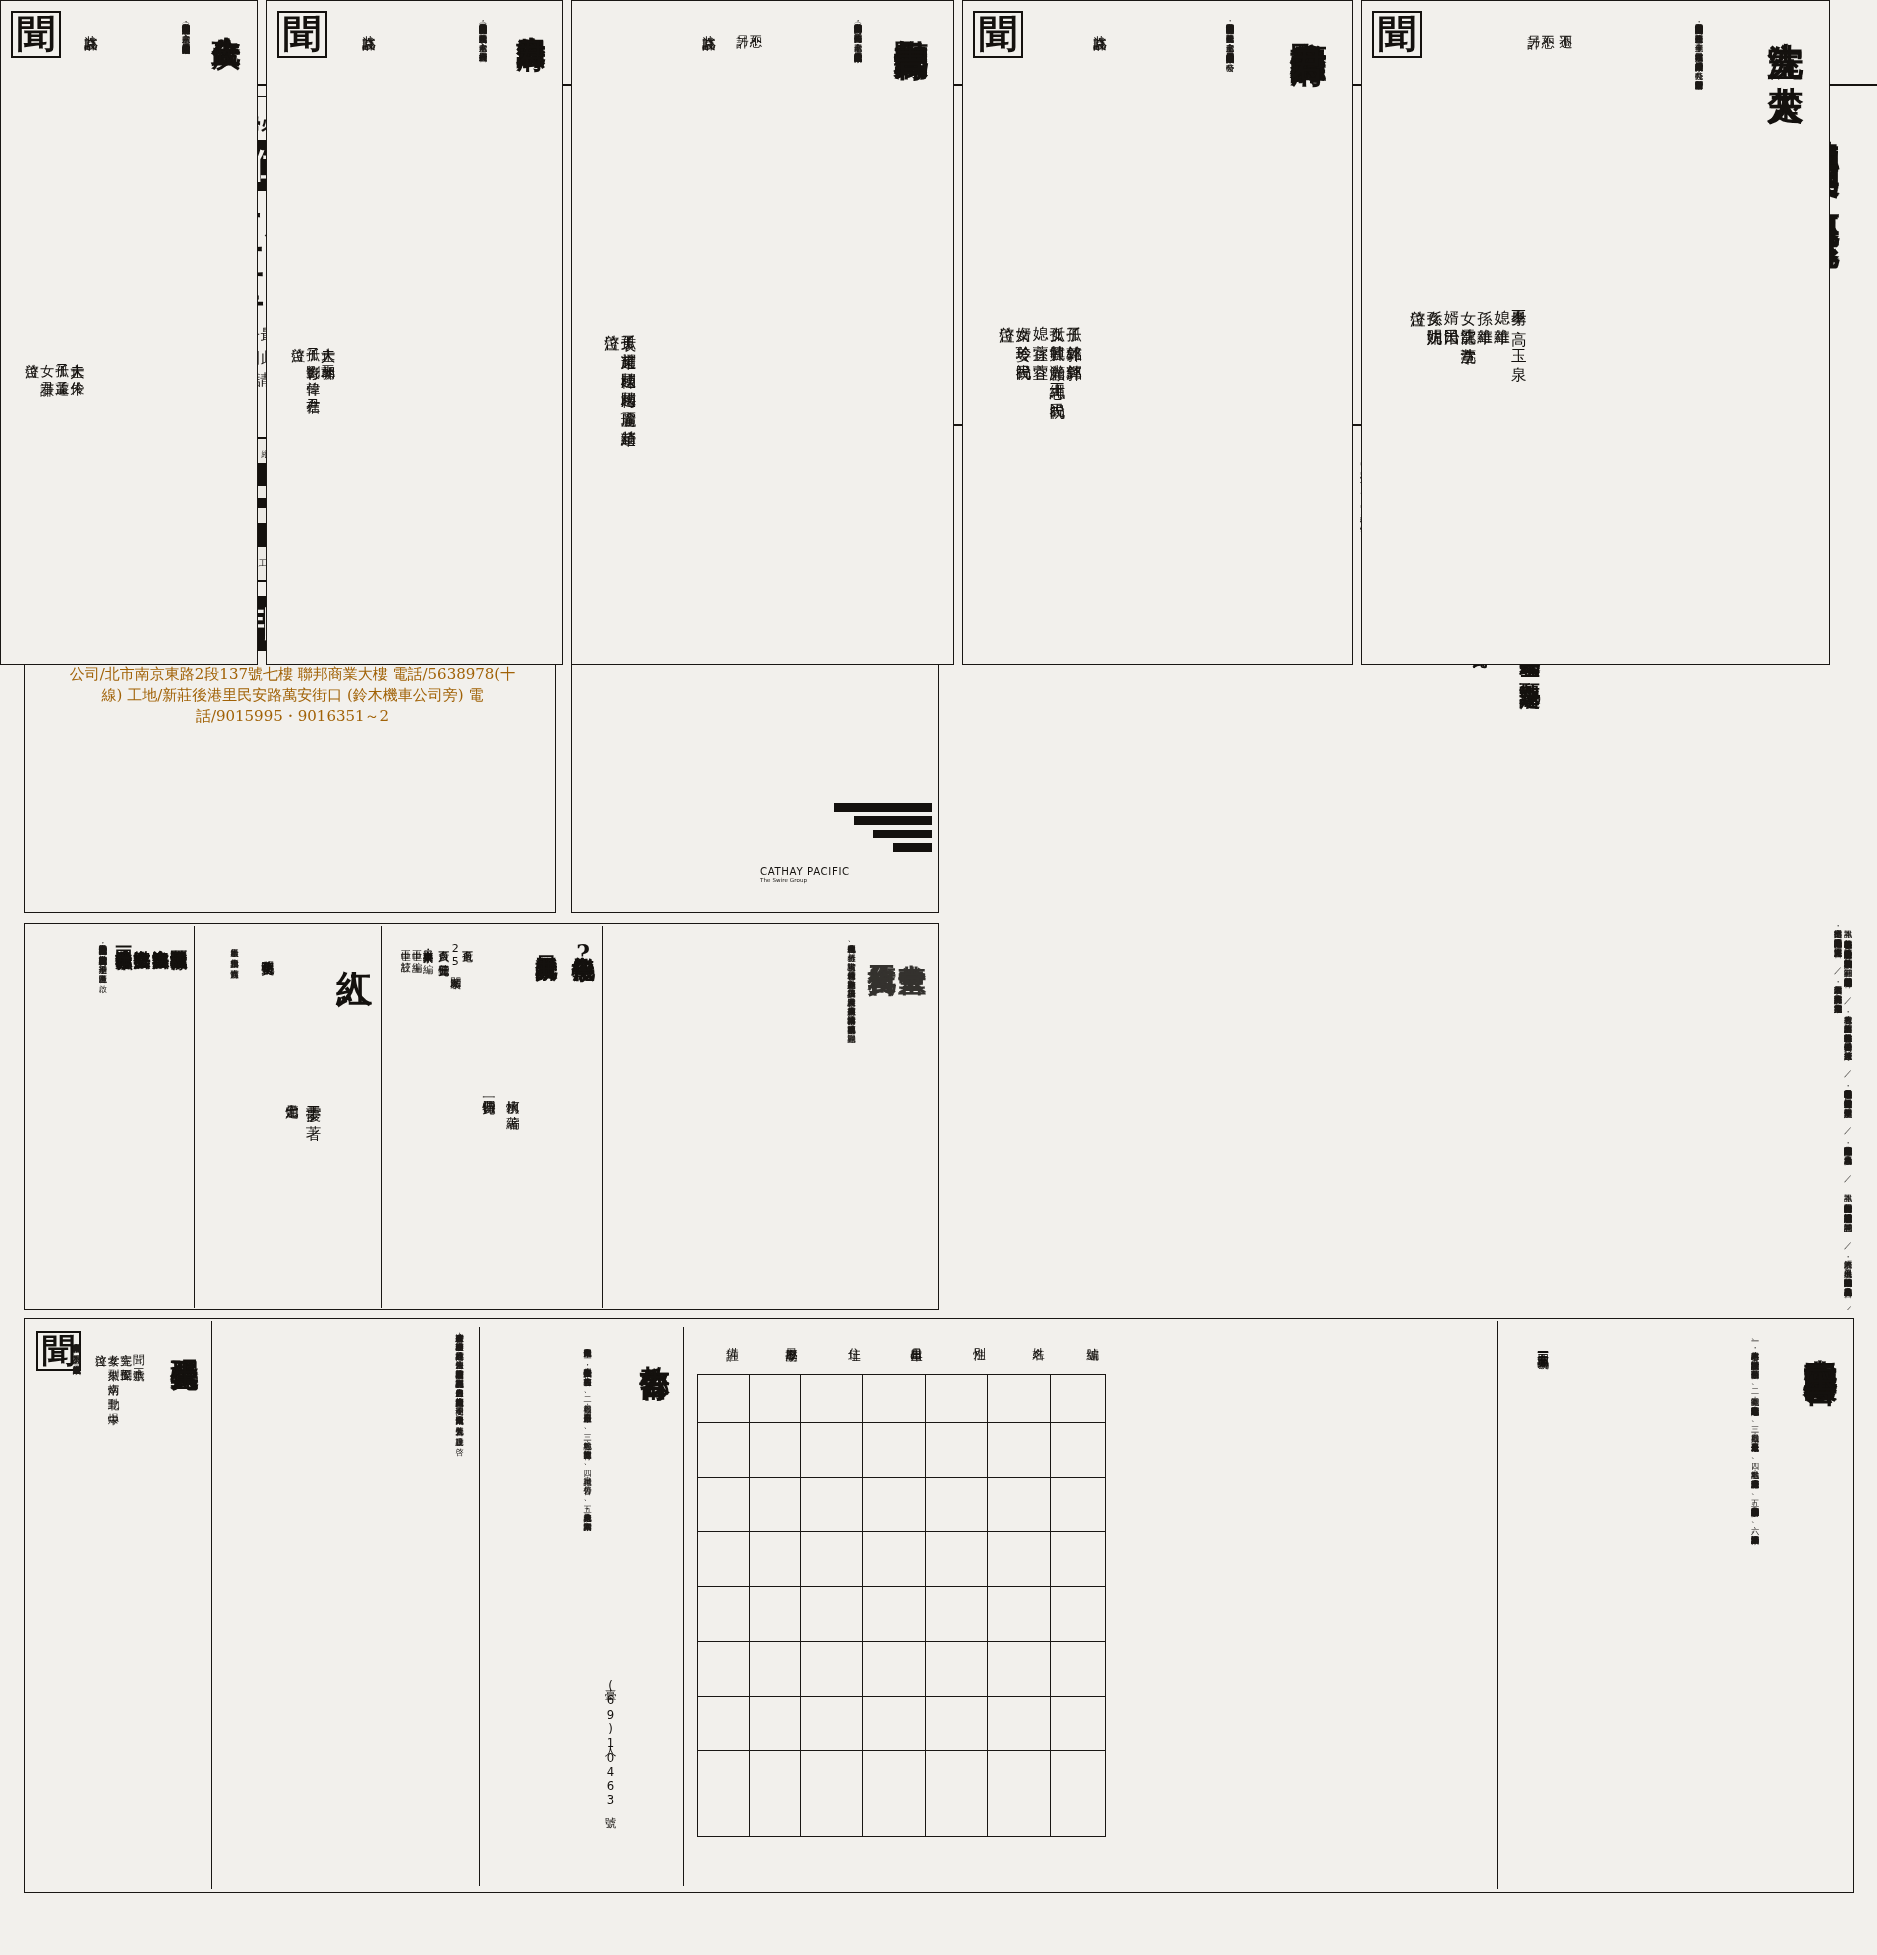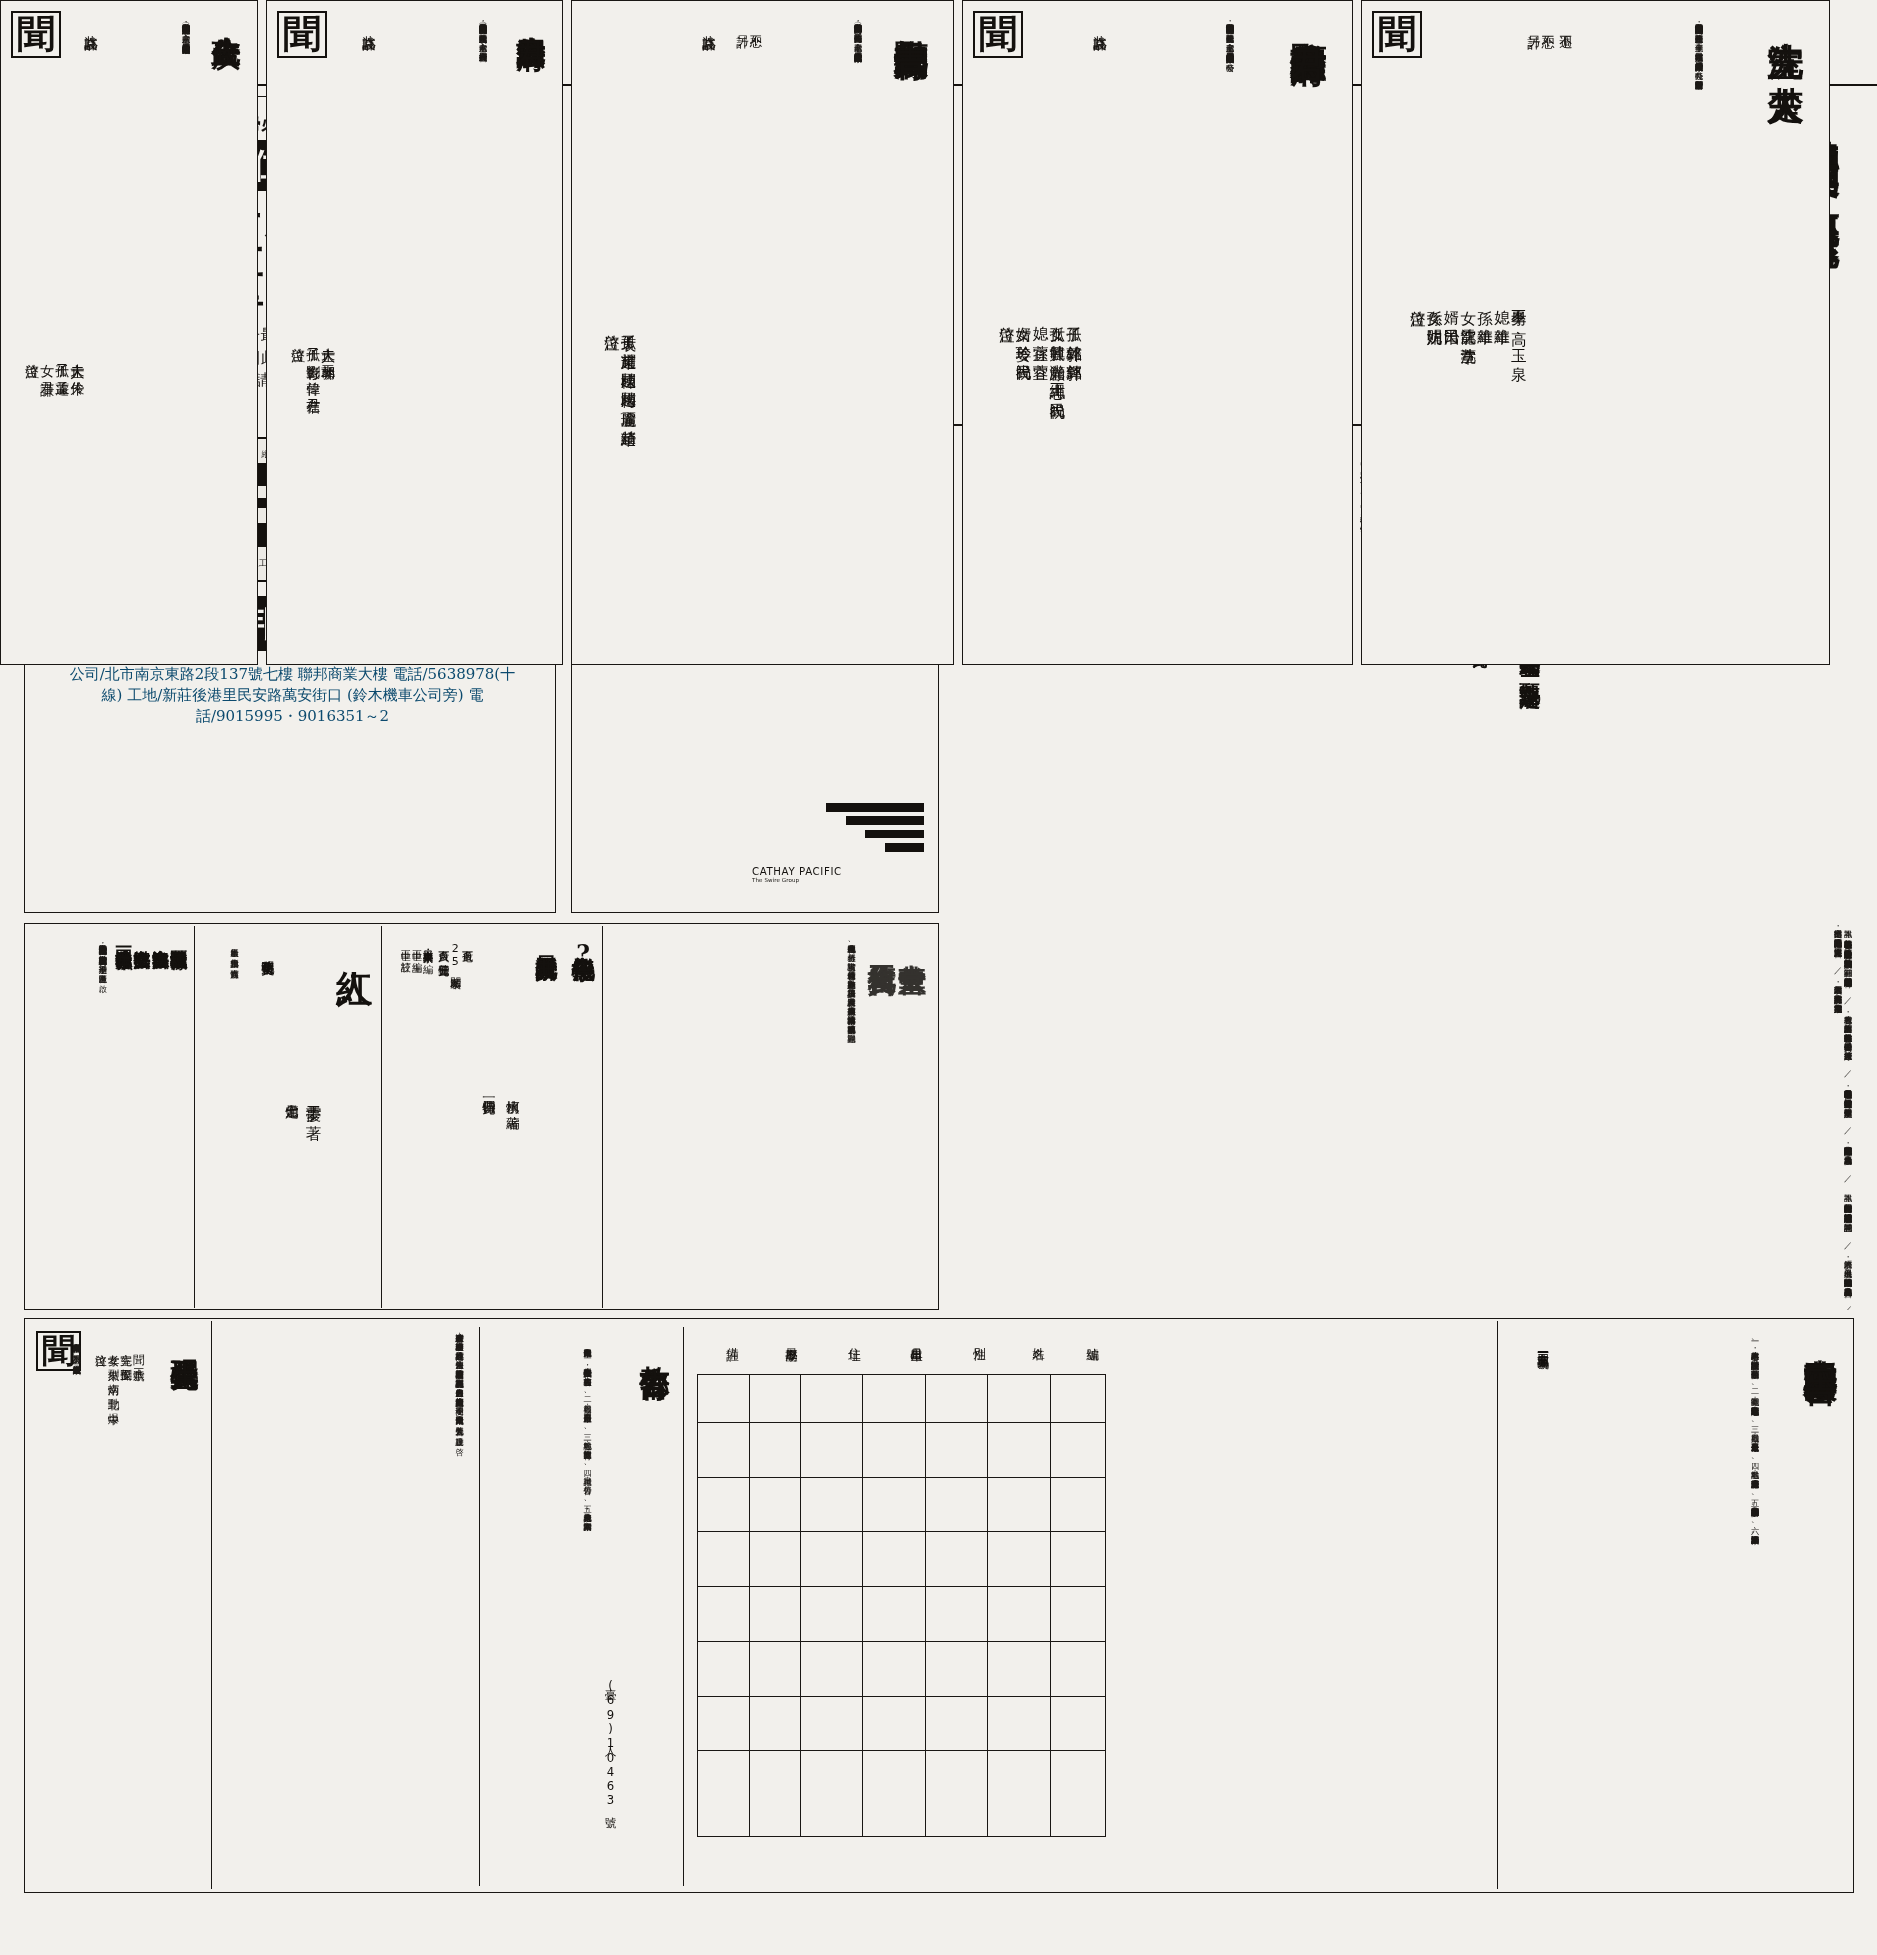--- a/index.html
+++ b/index.html
@@ -119,34 +119,34 @@
   #ad-lianbang .logo {
     position:absolute; top:497px; left:43px; width:450px; height:59px;
     display:flex; align-items:center; justify-content:center; gap:10.2px;
   }
   #ad-lianbang .logo .blk {
     background:#14110e; color:#f2f0ec; font-size:36px; font-weight:bold;
     padding:3.1px 8.6px; font-family:"DejaVu Serif", serif;
   }
   #ad-lianbang .addr {
     position:absolute; top:567px; left:43px; width:450px;
-    font-size:15px; line-height:1.4; color:#0c4a6e; text-align:center;
+    font-size:15px; line-height:1.4; color:#a16207; text-align:center;
     font-family:"DejaVu Serif", serif;
   }
 
   
   #ad-cathay { left:571px; top:96px; width:368px; height:817px; }
   #ad-cathay .tt {
     position:absolute; top:15.6px; right:15.6px; height:242px;
   }
   #ad-cathay .tt .v { font-size:34px; font-weight:bold; color:#14110e; font-family:"DejaVu Serif", serif; }
   #ad-cathay .col { position:absolute; }
   #ad-cathay .col .v { color:#14110e; font-family:"DejaVu Serif", serif; }
   #ad-cathay .cxlogo {
-    position:absolute; left:180px; bottom:27px; width:172px; height:82px;
+    position:absolute; left:188px; bottom:27px; width:172px; height:82px;
   }
   #ad-cathay .cxlogo .stripes {
     position:absolute; right:0; top:0; width:98px; height:47px;
   }
   #ad-cathay .cxlogo .stripes i {
     position:absolute; right:0; height:8.6px; background:#14110e; display:block;
   }
   #ad-cathay .cxlogo .cap {
     position:absolute; left:0; bottom:2.3px; font-size:10.2px; letter-spacing:0.06em; color:#14110e;
     font-family:"DejaVu Sans", sans-serif;

